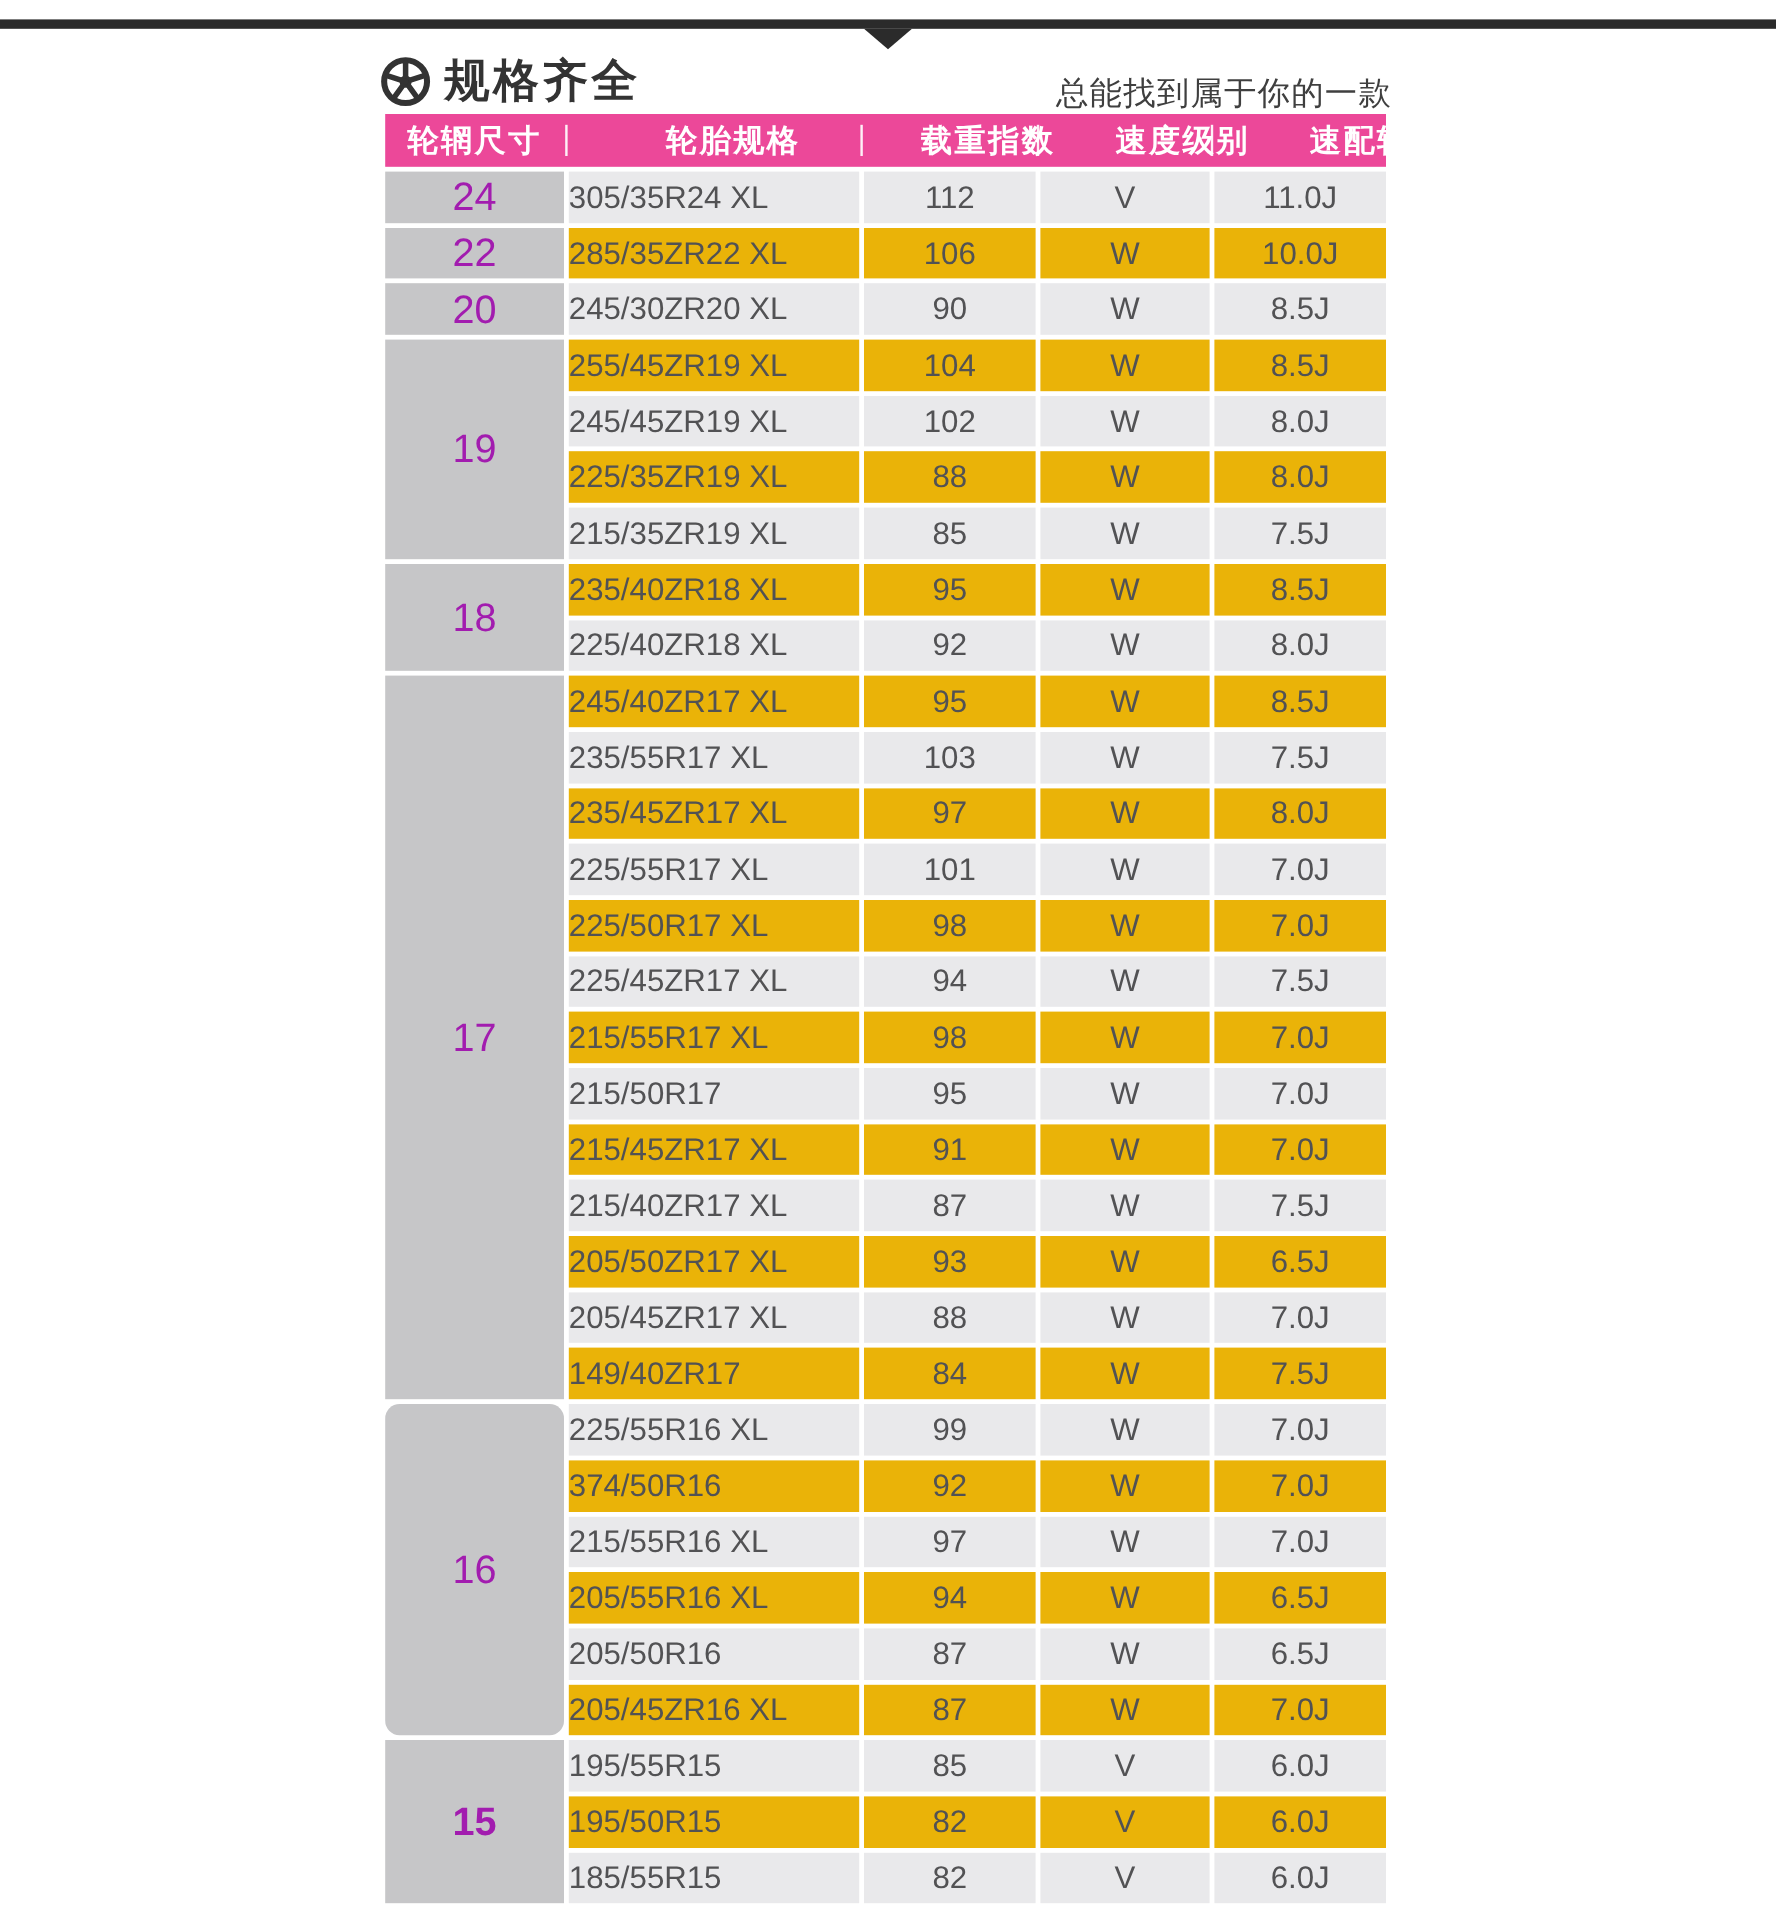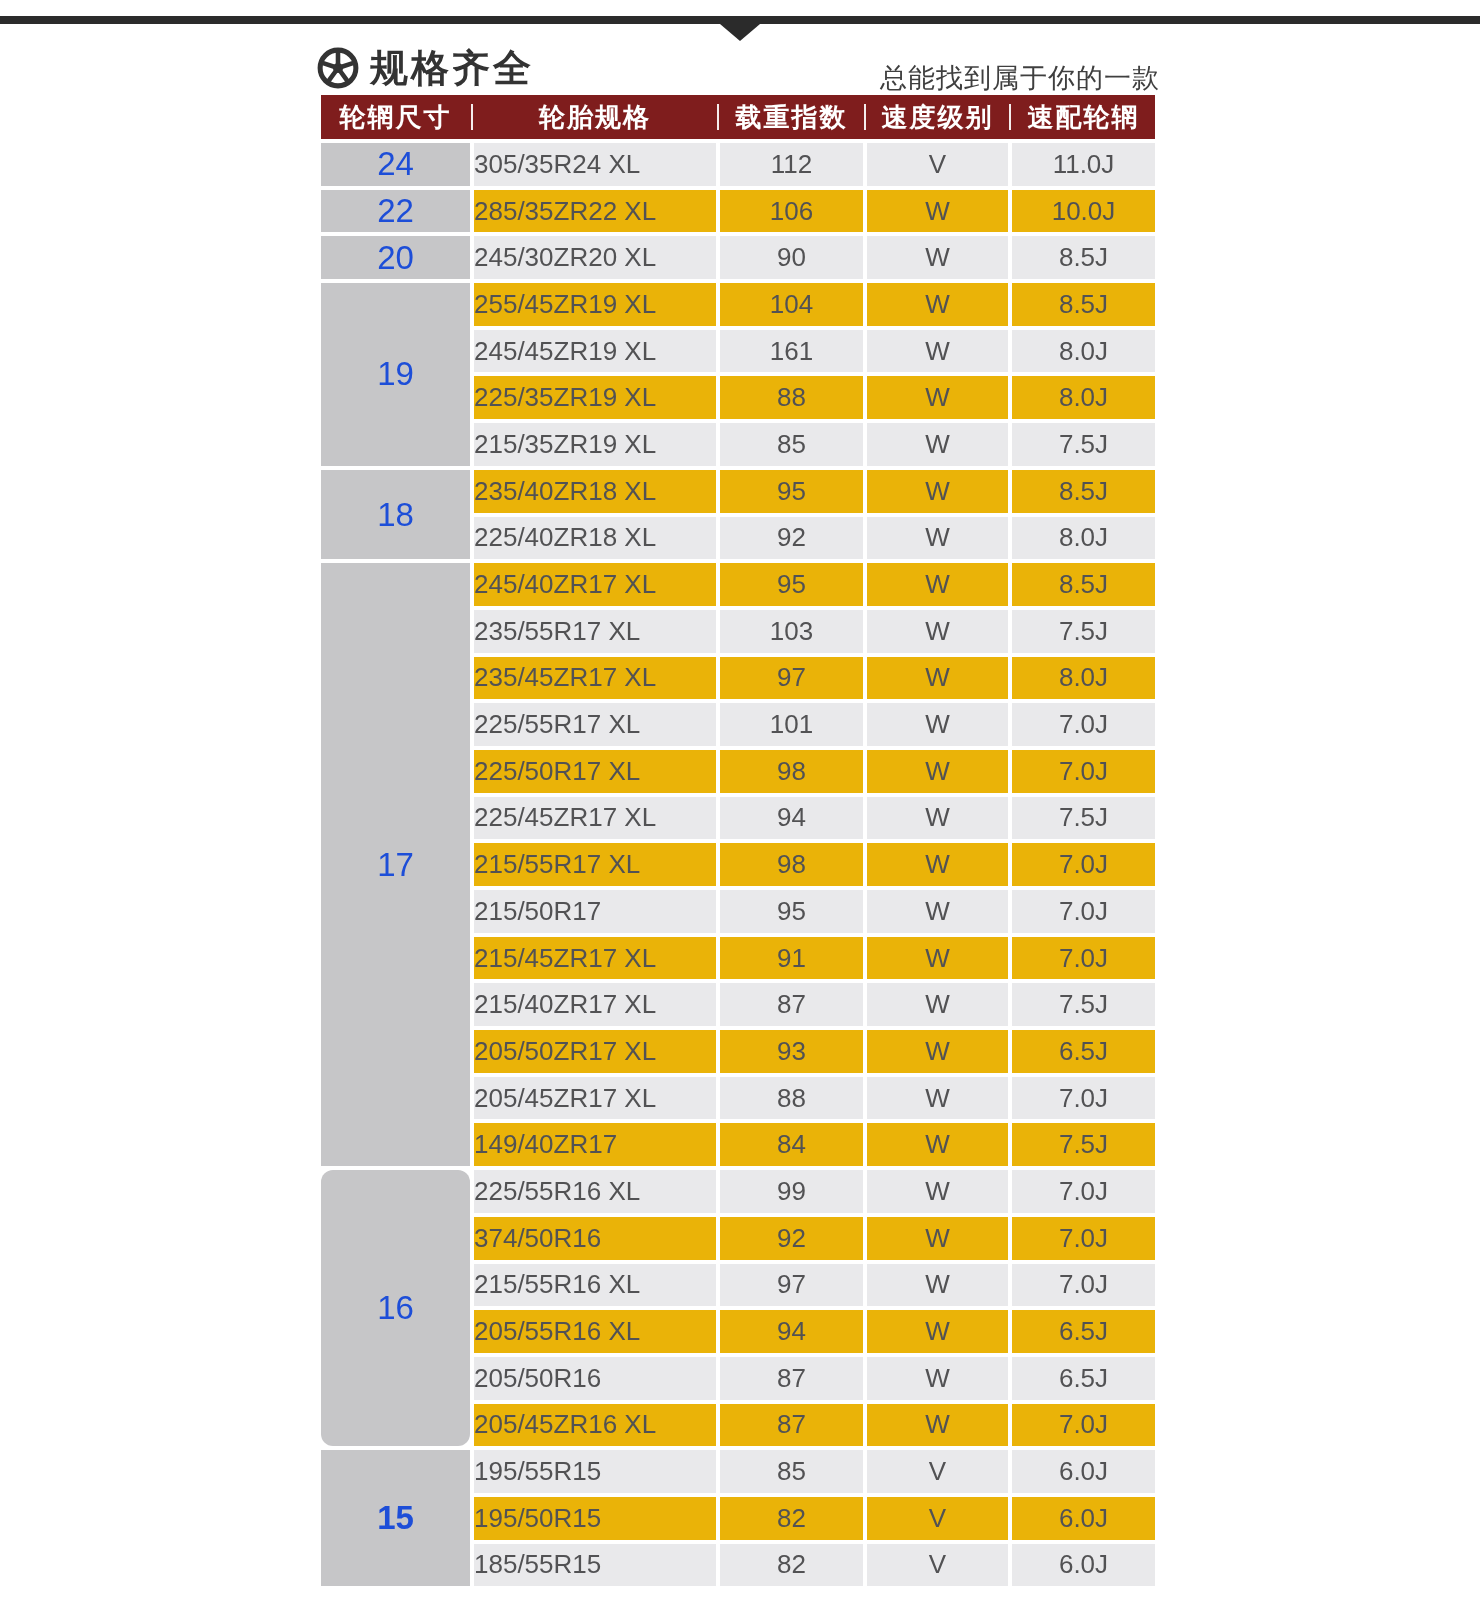--- a/index.html
+++ b/index.html
@@ -18,37 +18,37 @@
   
   .titlerow { position:absolute; left:316px; top:30px; display:flex; align-items:center; gap:10px; }
   .wheel { width:44px; height:44px; display:block; }
   .title { font-size:38px; font-weight:bold; color:#333333; letter-spacing:3px; line-height:1; }
   .subtitle { position:absolute; top:44px; right:320px; font-size:27px; color:#3f3f3f; letter-spacing:1px; }
 
   
   .spec-table { position:absolute; left:321px; top:79px; width:834px; }
   .thead {
     position:relative; display:grid;
-    grid-template-columns:149px 242px 143px 141px 143px; column-gap:4px;
-    background:#7f1d1d; height:44px; align-items:center;
+    grid-template-columns:149px 242px 143px 141px 143px; column-gap:20px;
+    background:#ec4899; height:44px; align-items:center;
   }
   .thead .hcell {
     color:#ffffff; font-size:26px; font-weight:bold; text-align:center; letter-spacing:2px;
   }
   .hsep { position:absolute; top:9px; width:2px; height:26px; background:rgba(255,255,255,0.92); }
   .hsep.s1 { left:150px; } .hsep.s2 { left:396px; } .hsep.s3 { left:543px; } .hsep.s4 { left:688px; }
 
   .tbody {
     margin-top:4px; display:grid;
     grid-template-columns:149px 242px 143px 141px 143px;
     column-gap:4px; row-gap:4px; grid-auto-rows:42.7px;
   }
   .rim-cell {
     background:#c6c6c8; display:flex; align-items:center; justify-content:center;
-    font-size:33px; color:#1d4ed8; grid-column:1;
+    font-size:33px; color:#a21caf; grid-column:1;
   }
   .cell { display:flex; align-items:center; justify-content:center; font-size:26px; color:#525254; }
   .cell.spec { justify-content:flex-start; }
   .row-gray  { background:#e9e9eb; }
   .row-white { background:#eab308; }
 </style>
 </head>
 <body>
 
 <div class="sheet">
@@ -100,21 +100,21 @@
         <div class="cell row-gray spec">245/30ZR20 XL</div>
         <div class="cell row-gray">90</div>
         <div class="cell row-gray">W</div>
         <div class="cell row-gray">8.5J</div>
         <div class="rim-cell" style="grid-row: span 4;">19</div>
         <div class="cell row-white spec">255/45ZR19 XL</div>
         <div class="cell row-white">104</div>
         <div class="cell row-white">W</div>
         <div class="cell row-white">8.5J</div>
         <div class="cell row-gray spec">245/45ZR19 XL</div>
-        <div class="cell row-gray">161</div>
+        <div class="cell row-gray">102</div>
         <div class="cell row-gray">W</div>
         <div class="cell row-gray">8.0J</div>
         <div class="cell row-white spec">225/35ZR19 XL</div>
         <div class="cell row-white">88</div>
         <div class="cell row-white">W</div>
         <div class="cell row-white">8.0J</div>
         <div class="cell row-gray spec">215/35ZR19 XL</div>
         <div class="cell row-gray">85</div>
         <div class="cell row-gray">W</div>
         <div class="cell row-gray">7.5J</div>

